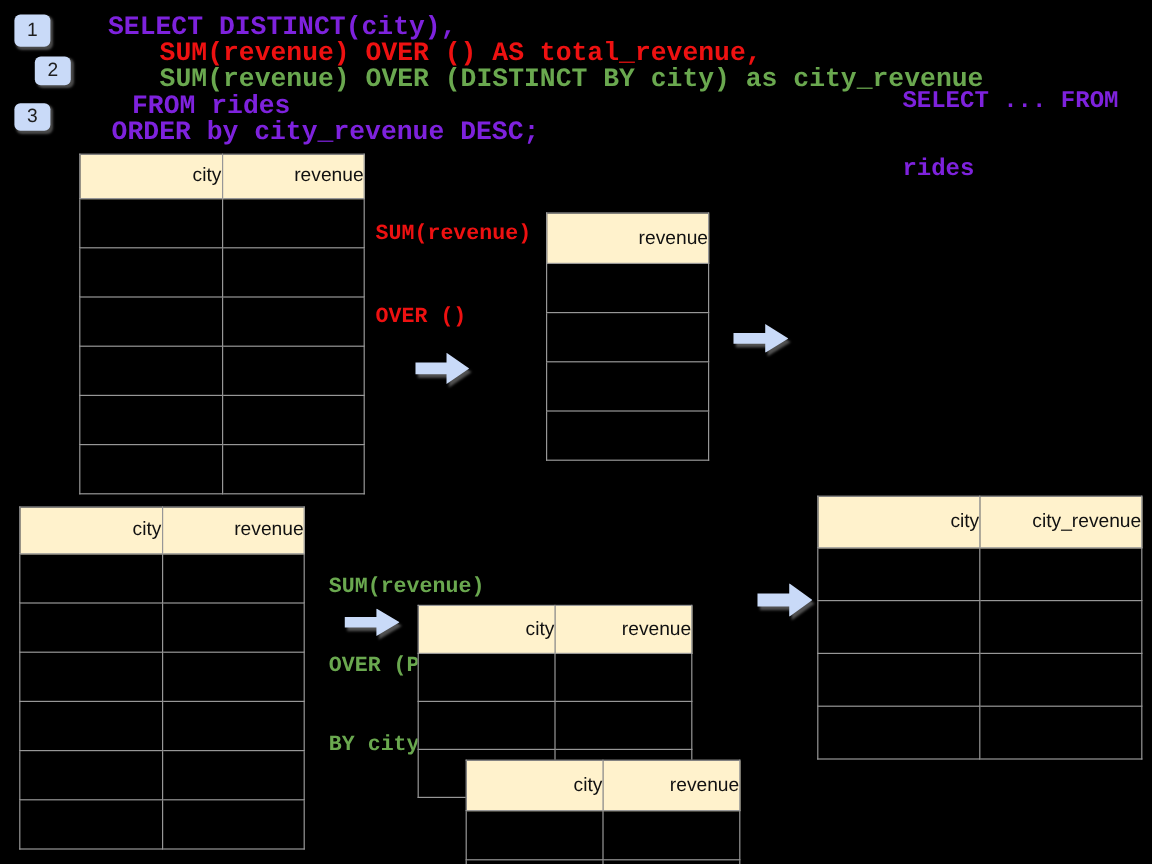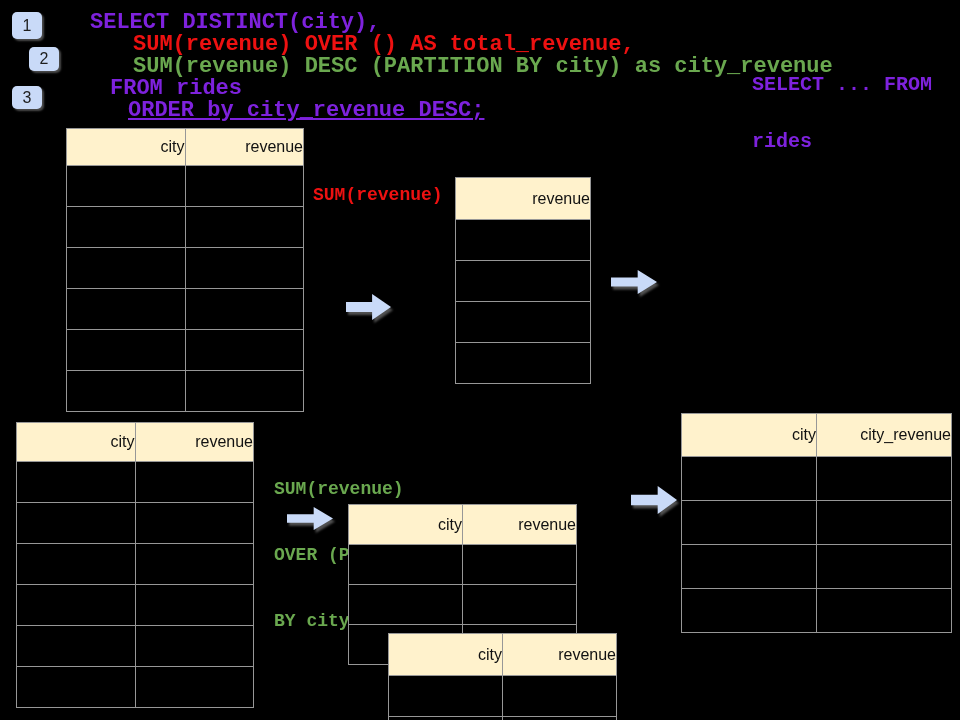--- a/index.html
+++ b/index.html
@@ -12,21 +12,21 @@
   .code{
     position:absolute;
     font-family:"Liberation Mono","DejaVu Sans Mono",monospace;
     font-weight:bold;white-space:pre;
   }
   .sql-line{font-size:22px;line-height:20px;}
   #sql-1{left:90px;top:13px;}
   #sql-2{left:133px;top:35px;}
   #sql-3{left:133px;top:57px;}
   #sql-4{left:110px;top:79px;}
-  #sql-5{left:128px;top:101px;text-decoration:underline;}
+  #sql-5{left:93px;top:101px;}
   #ann-select-from{left:752px;top:37px;font-size:20px;line-height:19px;}
   #ann-total{left:313px;top:138px;font-size:18px;line-height:23px;}
   #ann-partition{left:274px;top:434px;font-size:18px;line-height:22px;}
   
   .badge{
     position:absolute;background:var(--badge_fill,#C9DAF8);
     border-radius:5px;color:#1e1e1e;font-size:16px;
     display:flex;align-items:center;justify-content:center;
     box-shadow:2px 2px 2px rgba(115,115,115,.65);
   }
@@ -70,30 +70,31 @@
 </style>
 </head>
 <body>
 
 <div class="badge" id="badge-1">1</div>
 <div class="badge" id="badge-2">2</div>
 <div class="badge" id="badge-3">3</div>
 
 <div class="code sql-line" id="sql-1" style="color: rgb(126, 34, 221);">SELECT DISTINCT(city),</div>
 <div class="code sql-line" id="sql-2" style="color: rgb(238, 17, 17);">SUM(revenue) OVER () AS total_revenue,</div>
-<div class="code sql-line" id="sql-3" style="color: rgb(106, 168, 79);">SUM(revenue) DESC (PARTITION BY city) as city_revenue</div>
+<div class="code sql-line" id="sql-3" style="color: rgb(106, 168, 79);">SUM(revenue) OVER (DISTINCT BY city) as city_revenue</div>
 <div class="code sql-line" id="sql-4" style="color: rgb(126, 34, 221);">FROM rides</div>
 <div class="code sql-line" id="sql-5" style="color: rgb(126, 34, 221);">ORDER by city_revenue DESC;</div>
 
 <div class="code" id="ann-select-from" style="color: rgb(126, 34, 221);">
   <div>SELECT ... FROM</div>
   <div>rides</div>
 </div>
 <div class="code" id="ann-total" style="color: rgb(238, 17, 17);">
   <div>SUM(revenue)</div>
+  <div>OVER ()</div>
 </div>
 <div class="code" id="ann-partition" style="color: rgb(106, 168, 79);">
   <div>SUM(revenue)</div>
   <div>OVER (PARTITION</div>
   <div>BY city)</div>
 </div>
 
 <table class="diagram" id="table-source-top">
     <thead>
       <tr>

